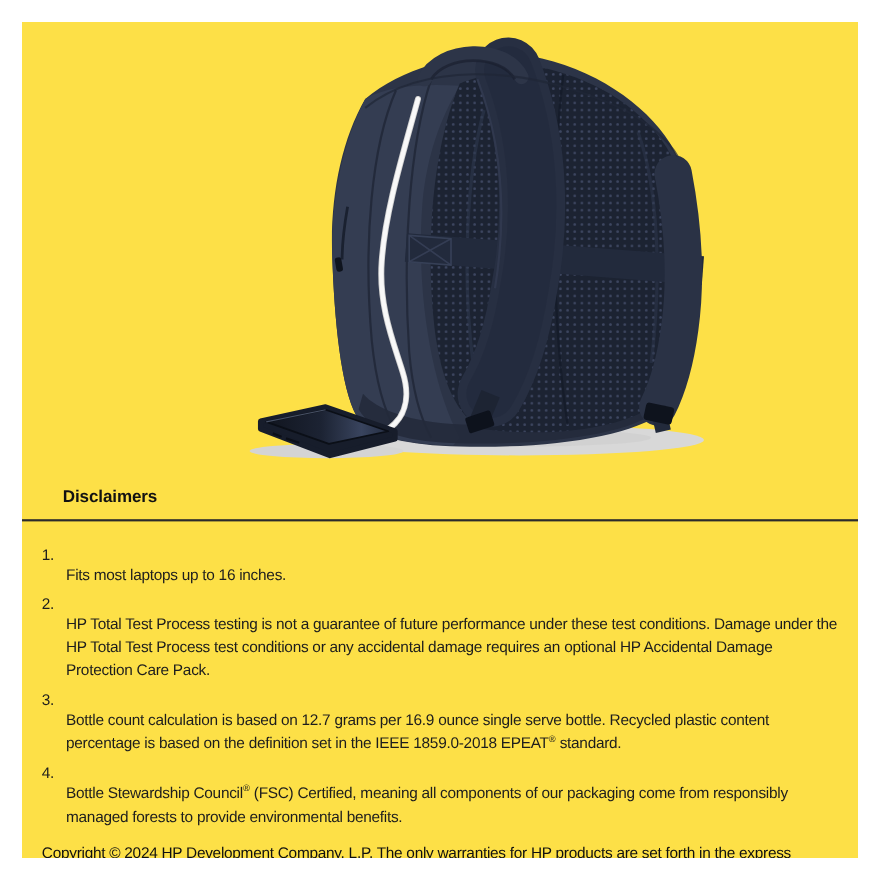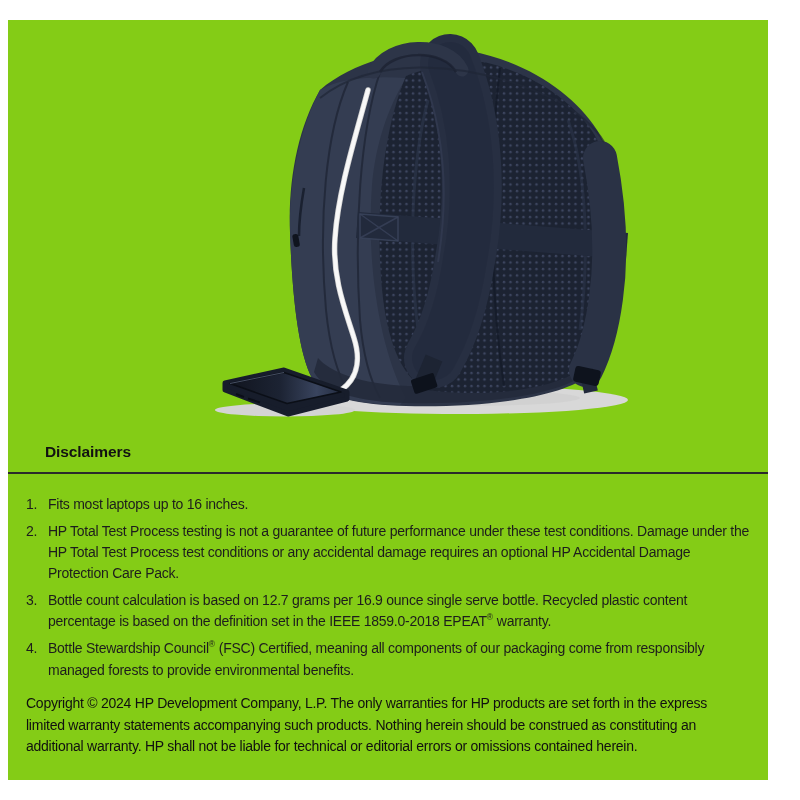--- a/index.html
+++ b/index.html
@@ -1,33 +1,33 @@
 <!DOCTYPE html>
 <html><head>
 <meta charset="utf-8">
 <style>
   html,body{margin:0;padding:0;background:#ffffff;}
   .page{
     position:relative;width:800px;height:800px;background:#ffffff;
     font-family:"Liberation Sans",sans-serif;overflow:hidden;
   }
   .panel{
-    position:absolute;left:8px;top:20px;width:760px;height:760px;
-    background:#84cc16;overflow:hidden;
+    position:absolute;left:20px;top:20px;width:760px;height:760px;
+    background:#fde047;overflow:hidden;
   }
   .product-image{display:block;width:760px;height:420px;}
   .heading{
     margin:2px 0 0 37px;font-size:15.5px;font-weight:bold;color:#121212;
     letter-spacing:-0.1px;line-height:19px;
   }
   .divider{margin-top:11px;height:0;border-top:2px solid #2b2b2b;}
   .list{list-style:none;margin:20px 14px 0 18px;padding:0;color:#1d1d1d;}
   .item{display:flex;margin-bottom:5.5px;font-size:14px;line-height:21.3px;letter-spacing:-0.25px;}
   .num{flex:0 0 22px;}
-  .txt{flex:1;max-width:706px;}
+  .txt{flex:1;max-width:706px;margin-top:18px;}
   sup.reg{font-size:8.5px;vertical-align:super;line-height:0;letter-spacing:0;}
   .copyright{
     margin:12px 20px 0 18px;max-width:712px;font-size:14px;font-weight:normal;
     line-height:21.8px;color:#101010;letter-spacing:-0.25px;
   }
 </style>
 </head>
 <body>
 
 <div class="page">
@@ -119,21 +119,21 @@
       <li class="item">
         <span class="num">1.</span>
         <span class="txt">Fits most laptops up to 16 inches.</span>
       </li>
       <li class="item">
         <span class="num">2.</span>
         <span class="txt">HP Total Test Process testing is not a guarantee of future performance under these test conditions. Damage under the HP Total Test Process test conditions or any accidental damage requires an optional HP Accidental Damage Protection Care Pack.</span>
       </li>
       <li class="item">
         <span class="num">3.</span>
-        <span class="txt"><span>Bottle count calculation is based on 12.7 grams per 16.9 ounce single serve bottle. Recycled plastic content percentage is based on the definition set in the IEEE 1859.0-2018 EPEAT</span><sup class="reg">®</sup><span> warranty.</span></span>
+        <span class="txt"><span>Bottle count calculation is based on 12.7 grams per 16.9 ounce single serve bottle. Recycled plastic content percentage is based on the definition set in the IEEE 1859.0-2018 EPEAT</span><sup class="reg">®</sup><span> standard.</span></span>
       </li>
       <li class="item">
         <span class="num">4.</span>
         <span class="txt"><span>Bottle Stewardship Council</span><sup class="reg">®</sup><span> (FSC) Certified, meaning all components of our packaging come from responsibly managed forests to provide environmental benefits.</span></span>
       </li>
     </ol>
 
     <p class="copyright">Copyright © 2024 HP Development Company, L.P. The only warranties for HP products are set forth in the express limited warranty statements accompanying such products. Nothing herein should be construed as constituting an additional warranty. HP shall not be liable for technical or editorial errors or omissions contained herein.</p>
 
   </div>

